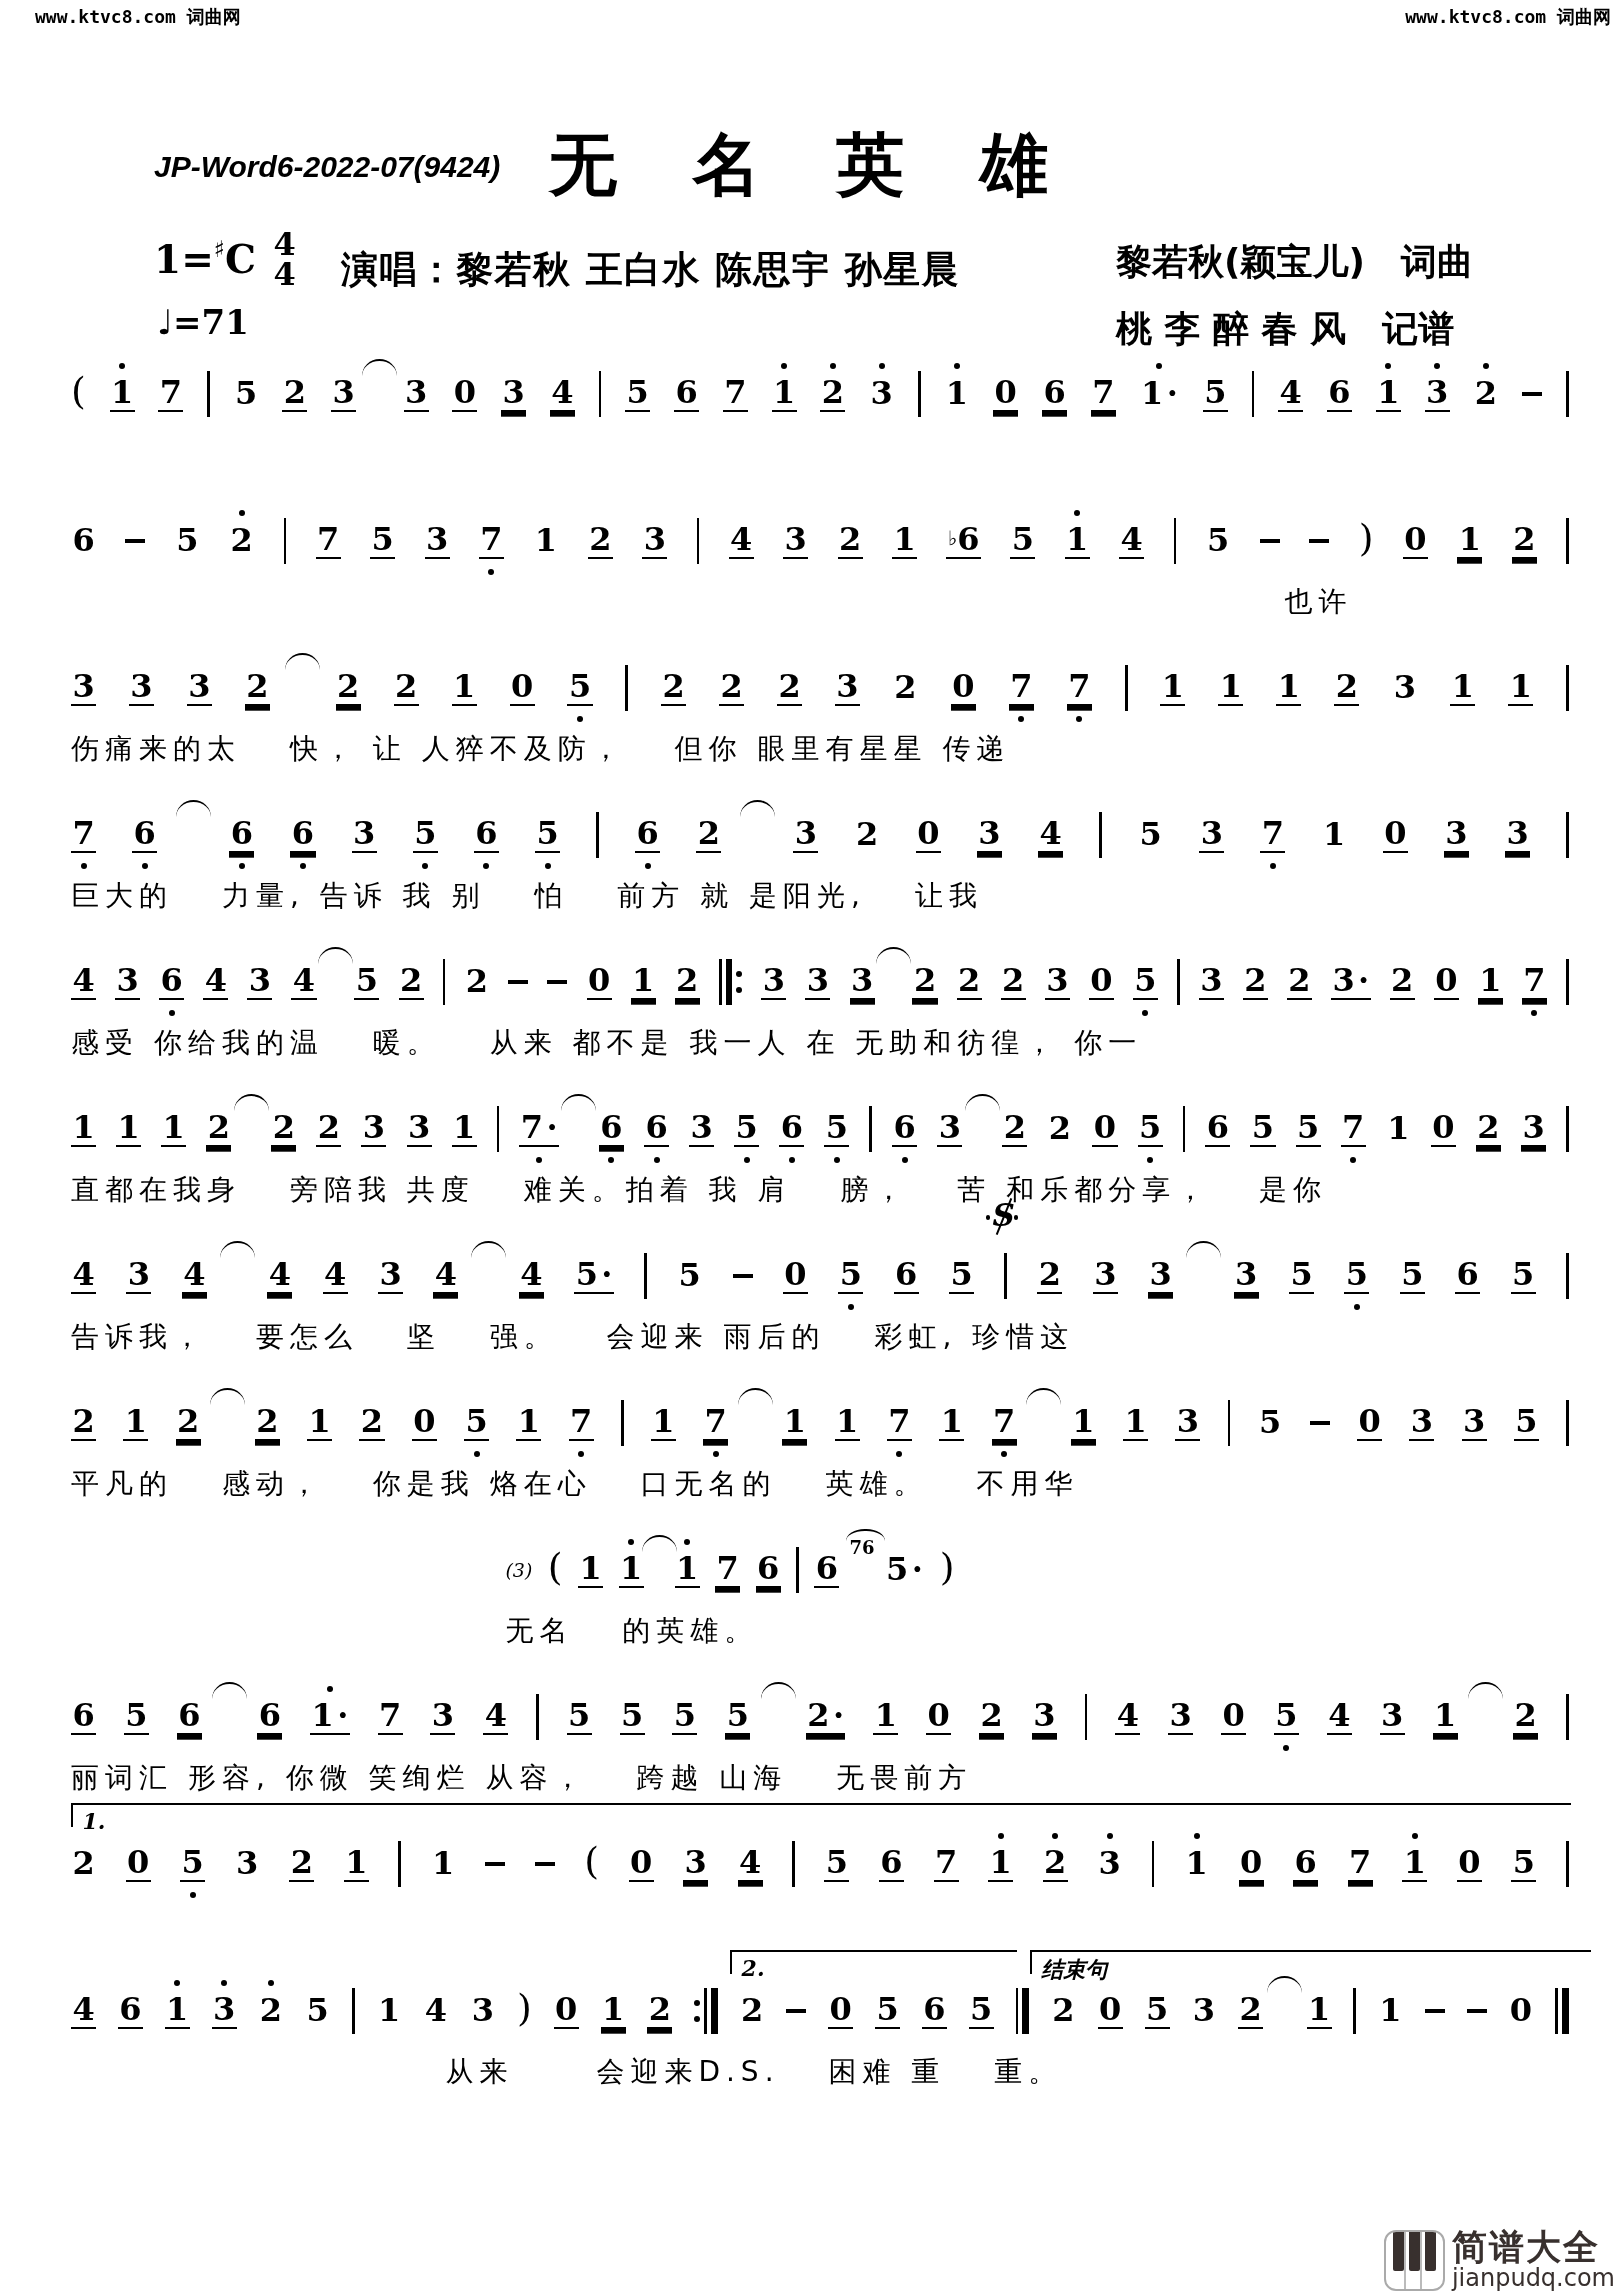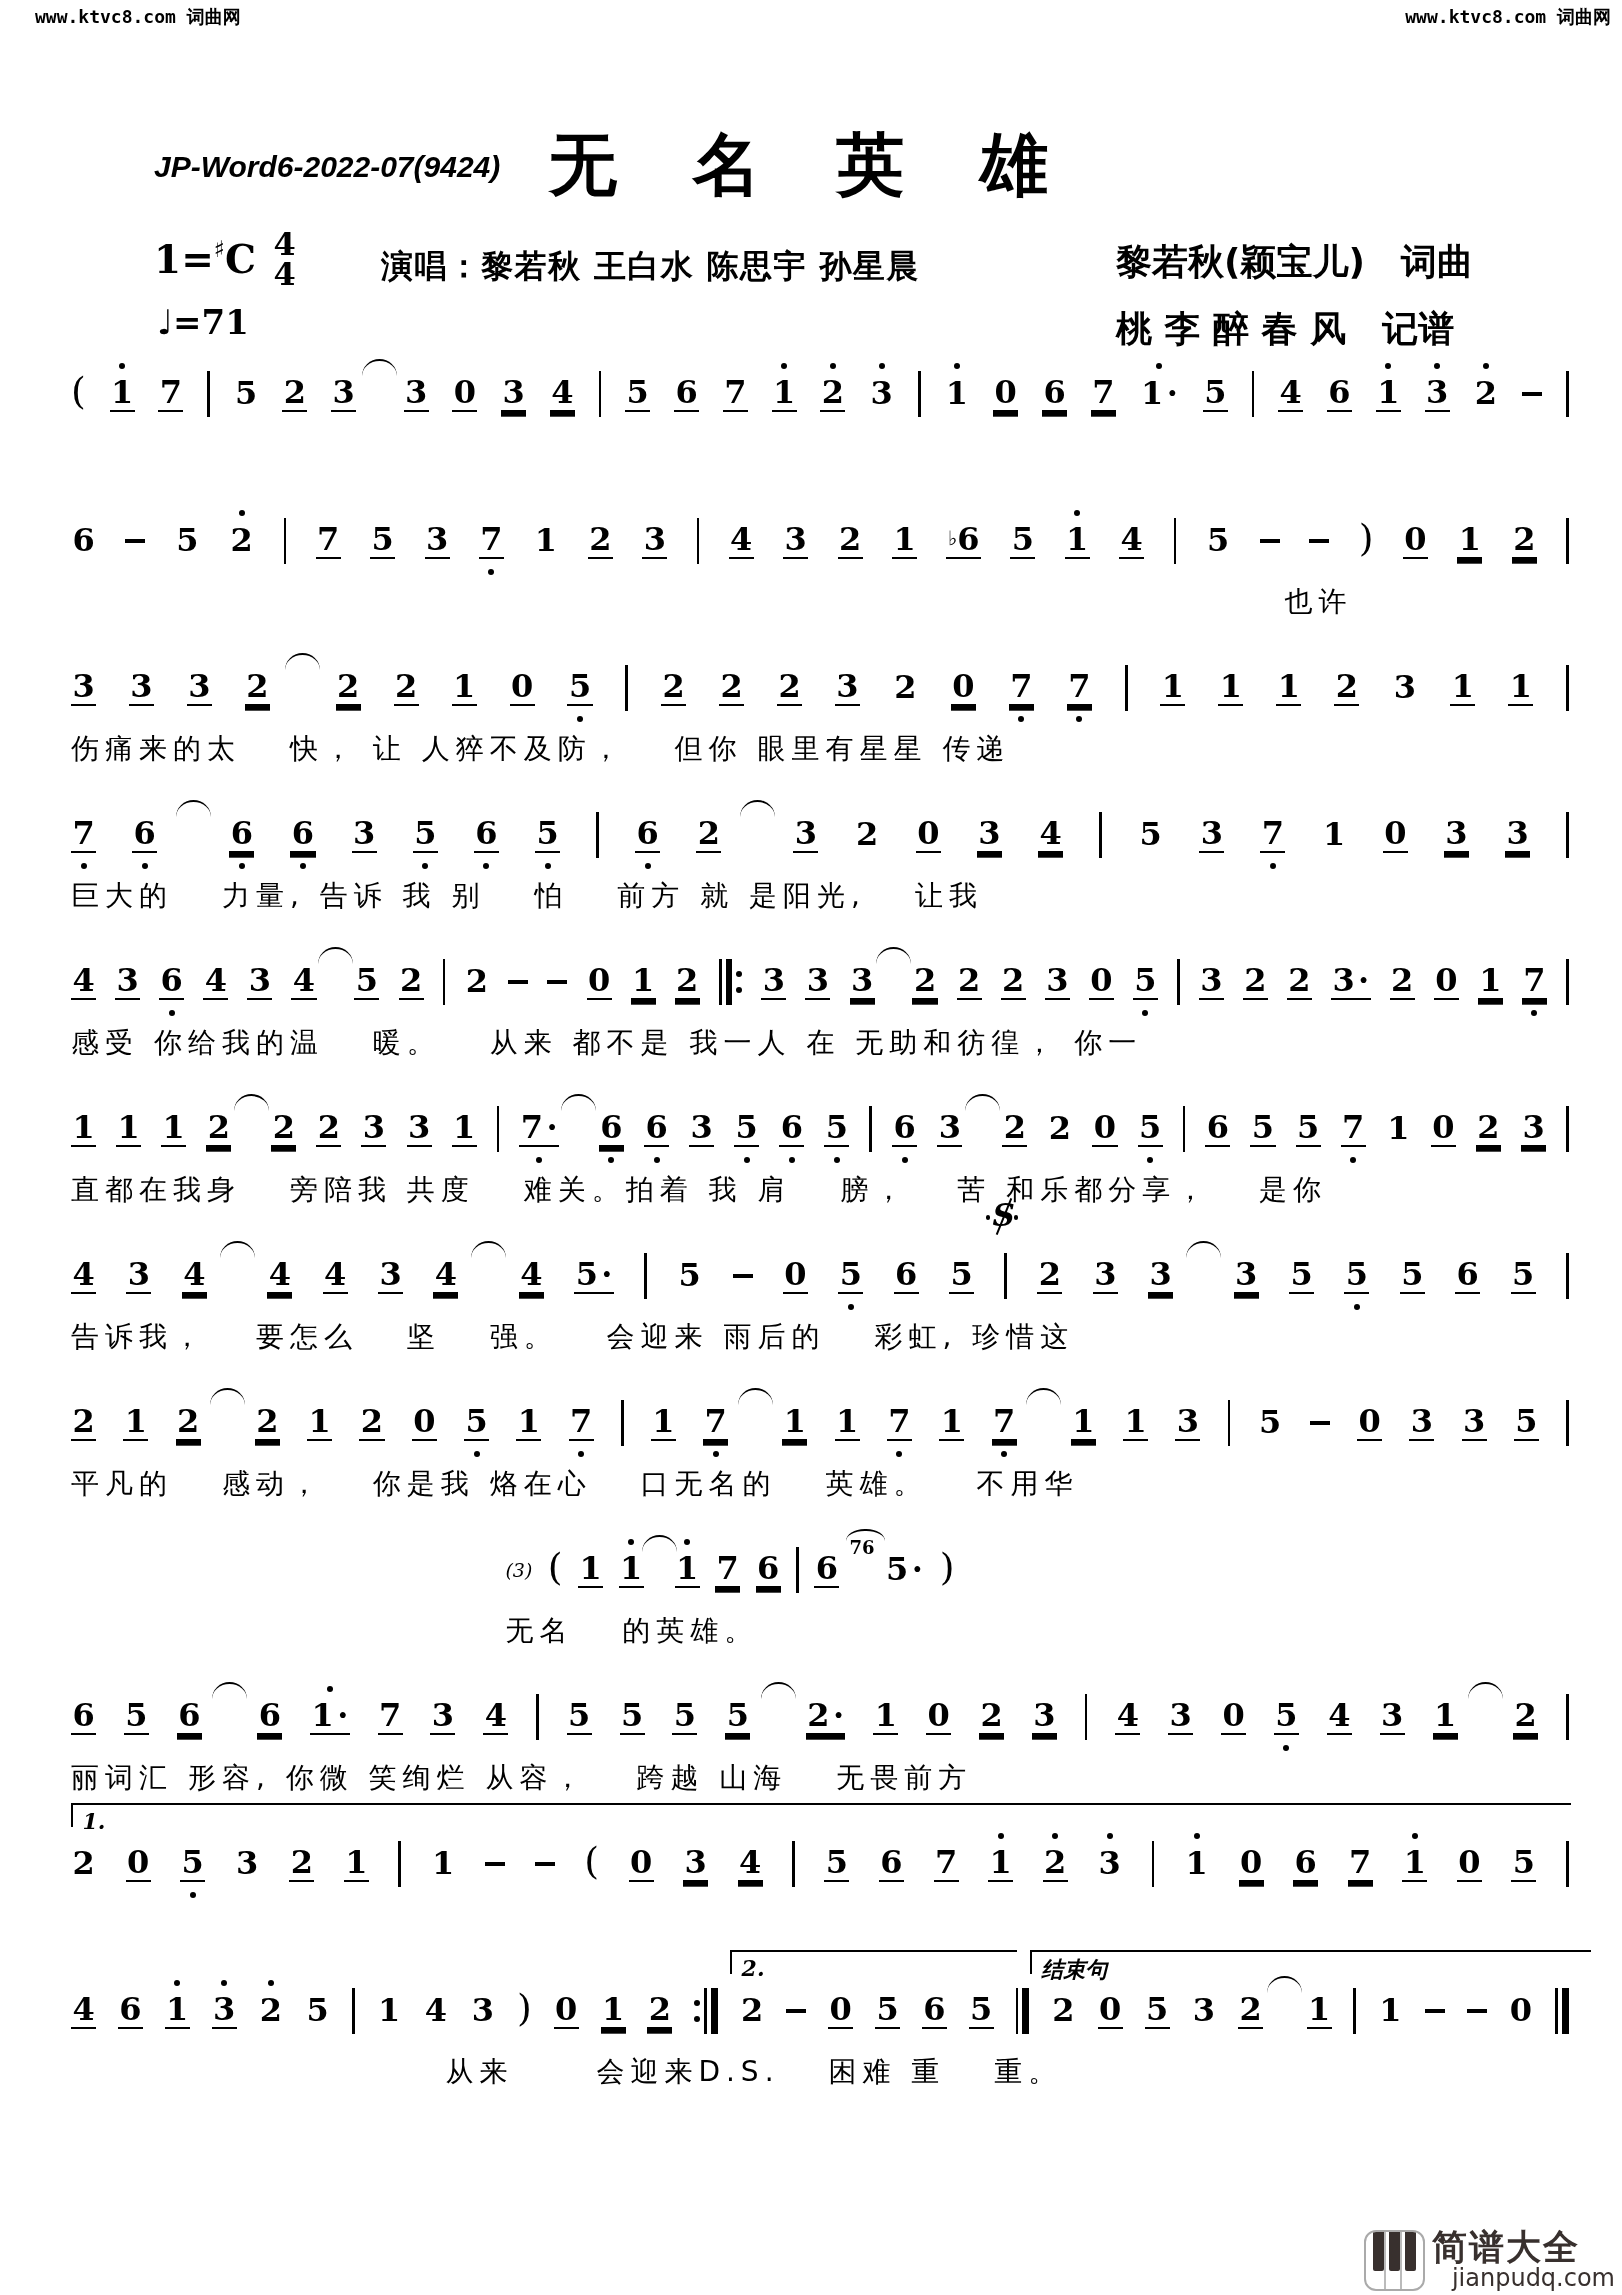--- a/index.html
+++ b/index.html
@@ -11,21 +11,21 @@
   
   .pub{position:absolute;left:154px;top:150px;font-style:italic;font-weight:bold;font-size:30px;
        font-family:"Liberation Sans",sans-serif;}
   .title{position:absolute;left:0;right:0;top:120px;text-align:center;font-size:68px;font-weight:bold;
          font-family:"DejaVu Serif",serif;letter-spacing:26px;}
   .keysig{position:absolute;left:154px;top:229px;font-family:"DejaVu Serif",serif;font-weight:bold;
           font-size:39px;display:flex;align-items:center;}
   .keysig .sharp{font-size:23px;vertical-align:super;transform:translateY(-10.8px);display:inline-block;}
   .ts{display:inline-flex;flex-direction:column;align-items:center;margin-left:17.6px;line-height:.95;font-size:32px;}
   .tempo{position:absolute;left:157px;top:302px;font-family:"DejaVu Serif",serif;font-weight:bold;font-size:34px;}
-  .singers{position:absolute;left:341px;top:245px;font-size:32px;font-weight:bold;letter-spacing:1.4px;margin-left:40px;}
+  .singers{position:absolute;left:341px;top:245px;font-size:37px;font-weight:bold;letter-spacing:1.4px;}
   .credits{position:absolute;left:1116px;top:238px;font-size:36px;font-weight:bold;}
   .credits div+div{margin-top:17.6px;}
   
   .systems{position:absolute;left:71px;top:333px;width:1498px;}
   .system{position:relative;height:147px;padding-top:30px;box-sizing:border-box;}
   .notes{display:flex;justify-content:space-between;align-items:center;}
   .note{position:relative;display:flex;flex-direction:column;align-items:center;justify-content:center;
         height:62px;flex:none;}
   .body{font-family:"DejaVu Serif",serif;font-weight:bold;font-size:32px;line-height:1;padding:0 1.4px 2.7px;white-space:nowrap;}
   .u1{border-bottom:2.7px solid #000;}
@@ -60,21 +60,21 @@
   
   .logo{position:absolute;right:8px;bottom:4px;display:flex;align-items:flex-end;gap:6.8px;}
   .piano{width:57px;height:57px;border:2px solid #aaa;border-radius:12px;background:#fff;position:relative;
          overflow:hidden;flex:none;}
   .piano i{position:absolute;top:0;width:10.8px;height:39px;background:#38302e;border-radius:0 0 2px 2px;}
   .piano i:nth-child(1){left:6.8px;} .piano i:nth-child(2){left:23px;} .piano i:nth-child(3){left:39px;}
   .piano s{position:absolute;top:0;bottom:0;width:1.4px;background:#bbb;}
   .piano s:nth-child(4){left:18px;} .piano s:nth-child(5){left:34px;}
   .logotext{line-height:1.05;color:#38302e;}
   .logotext .t1{font-size:35px;font-weight:bold;letter-spacing:2px;}
-  .logotext .t2{font-size:24px;margin-left:20px;}
+  .logotext .t2{font-size:24px;}
 </style>
 </head>
 <body>
 
 <div class="sheet">
 
   <div class="wm left">www.ktvc8.com 词曲网</div>
   <div class="wm right">www.ktvc8.com 词曲网</div>
 
   <div class="pub">JP-Word6-2022-07(9424)</div>

